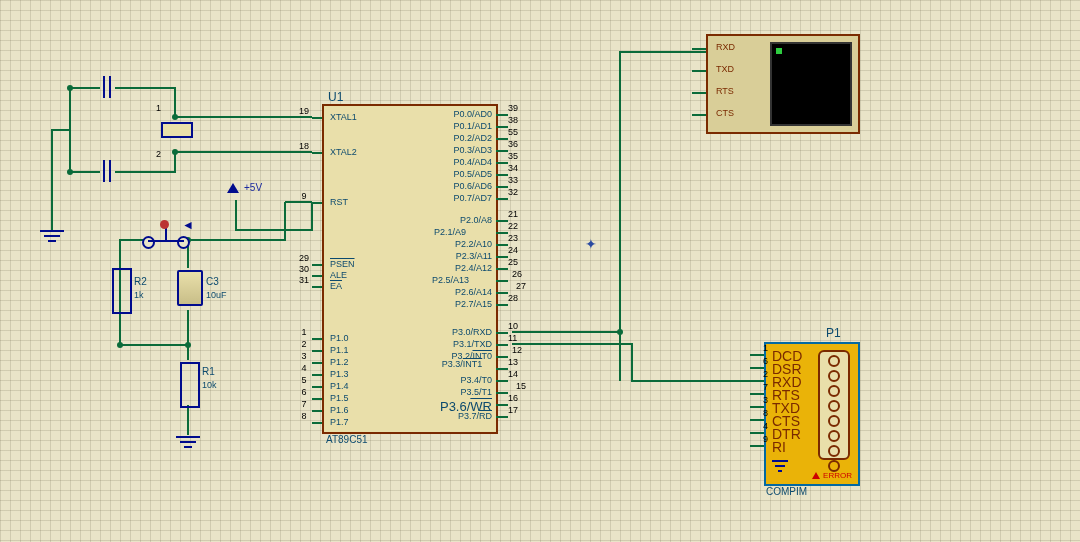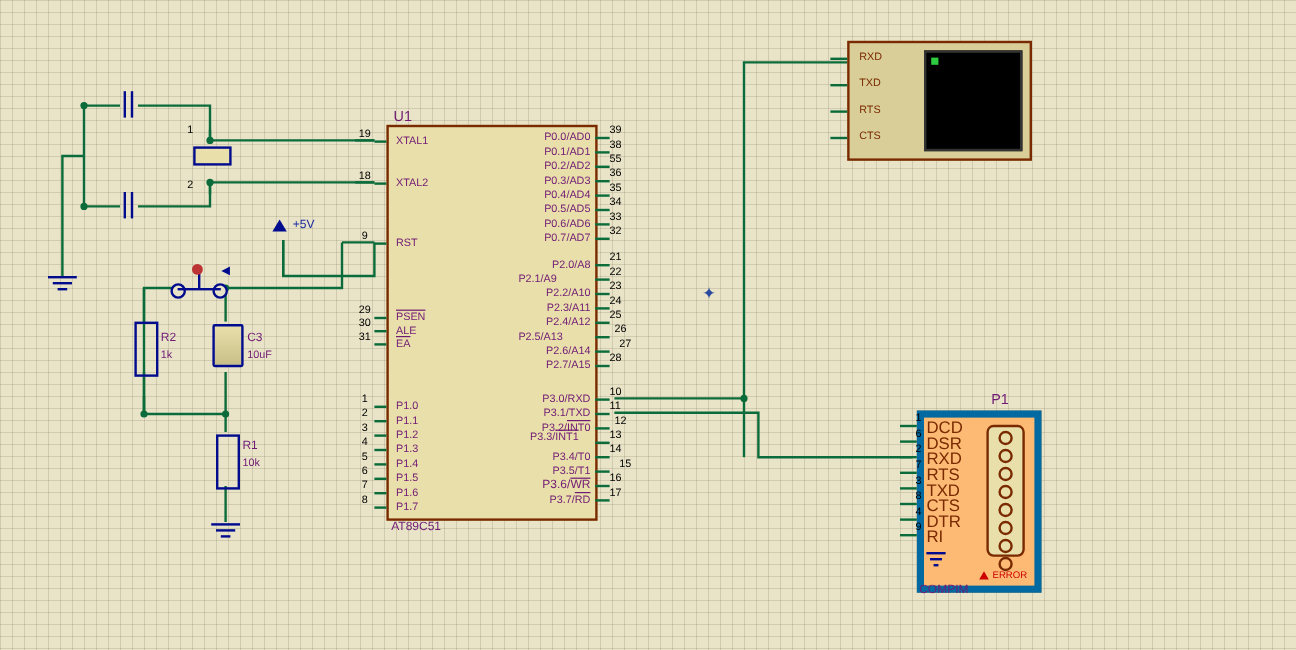--- a/index.html
+++ b/index.html
@@ -12,21 +12,21 @@
   }
   
   .grid{
     position:absolute;inset:0;
     background-image:
       linear-gradient(to right, rgba(120,115,90,.22) 1px, transparent 1px),
       linear-gradient(to bottom, rgba(120,115,90,.22) 1px, transparent 1px);
     background-size:10px 10px;
   }
   .node{position:absolute}
-  .lbl{font-size:10px;color:#701a75;white-space:nowrap}
+  .lbl{font-size:10px;color:#0c4a6e;white-space:nowrap}
   .lbl-blue{font-size:10px;color:#1a2aa0;white-space:nowrap}
   .pnum{font-size:9px;color:#000;text-align:center;line-height:1}
   
   svg.wire{position:absolute;inset:0;width:1080px;height:542px;pointer-events:none}
   svg.wire path{fill:none;stroke:#0b6b3a;stroke-width:2}
   svg.wire circle{fill:#0b6b3a}
   
   .chip{
     position:absolute;
     background:#E9DFAA;
@@ -58,21 +58,21 @@
   .gnd div{border-top:2px solid #000b8d}
   
   .vcc{position:absolute;color:#000b8d;font-size:11px;text-align:center}
   .vcc .tri{width:0;height:0;border-left:6px solid transparent;border-right:6px solid transparent;border-bottom:10px solid #000b8d;margin:0 auto}
   
   .vterm{position:absolute;border:2px solid #7a2a00;background:#d9ce98}
   .vterm .screen{position:absolute;right:6px;top:6px;bottom:6px;width:78px;background:#000;border:2px solid #333}
   .vterm .screen::after{content:"";position:absolute;left:4px;top:4px;width:6px;height:6px;background:#2ecc40}
   .vterm-lbl{position:absolute;font-size:9px;color:#7a2a00}
   
-  .db9{position:absolute;border:6px solid #0369a1;background:#fdba74}
+  .db9{position:absolute;border:2px solid #0369a1;background:#eab308}
   .db9 .shell{position:absolute;right:8px;top:6px;bottom:24px;width:28px;border:2px solid #7a2a00;border-radius:6px;background:#E9DFAA}
   .db9 .shell .pin{width:8px;height:8px;border:2px solid #7a2a00;border-radius:50%;margin:3px auto}
   .db9 .err{position:absolute;right:6px;bottom:4px;font-size:8px;color:#c00;display:flex;align-items:center;gap:3px}
   .db9 .err::before{content:"";width:0;height:0;border-left:4px solid transparent;border-right:4px solid transparent;border-bottom:7px solid #c00}
   .db9-lbl{position:absolute;font-size:14px;color:#7a2a00;text-align:left}
   
   .center{position:absolute;color:#2a4aa0;font-size:14px}
   .overline{text-decoration:overline}
 </style>
 </head>
@@ -195,21 +195,21 @@
 <div class="pnum" style="position:absolute;left:508px;top:176px;width:18px;text-align:left">33</div>
 <div class="lbl" style="position:absolute;left:432px;top:181px;width:60px;text-align:right;font-size:9px">P0.6/AD6</div>
 <div class="pintick" style="left: 496px; top: 198px; width: 12px;"></div>
 <div class="pnum" style="position:absolute;left:508px;top:188px;width:18px;text-align:left">32</div>
 <div class="lbl" style="position:absolute;left:432px;top:193px;width:60px;text-align:right;font-size:9px">P0.7/AD7</div>
 <div class="pintick" style="left: 496px; top: 220px; width: 12px;"></div>
 <div class="pnum" style="position:absolute;left:508px;top:210px;width:18px;text-align:left">21</div>
 <div class="lbl" style="position:absolute;left:432px;top:215px;width:60px;text-align:right;font-size:9px">P2.0/A8</div>
 <div class="pintick" style="left: 496px; top: 232px; width: 12px;"></div>
 <div class="pnum" style="position:absolute;left:508px;top:222px;width:18px;text-align:left">22</div>
-<div class="lbl" style="position:absolute;left:432px;top:227px;width:60px;text-align:left;font-size:9px">P2.1/A9</div>
+<div class="lbl" style="position:absolute;left:420px;top:227px;width:60px;text-align:center;font-size:9px">P2.1/A9</div>
 <div class="pintick" style="left: 496px; top: 244px; width: 12px;"></div>
 <div class="pnum" style="position:absolute;left:508px;top:234px;width:18px;text-align:left">23</div>
 <div class="lbl" style="position:absolute;left:432px;top:239px;width:60px;text-align:right;font-size:9px">P2.2/A10</div>
 <div class="pintick" style="left: 496px; top: 256px; width: 12px;"></div>
 <div class="pnum" style="position:absolute;left:508px;top:246px;width:18px;text-align:left">24</div>
 <div class="lbl" style="position:absolute;left:432px;top:251px;width:60px;text-align:right;font-size:9px">P2.3/A11</div>
 <div class="pintick" style="left: 496px; top: 268px; width: 12px;"></div>
 <div class="pnum" style="position:absolute;left:508px;top:258px;width:18px;text-align:left">25</div>
 <div class="lbl" style="position:absolute;left:432px;top:263px;width:60px;text-align:right;font-size:9px">P2.4/A12</div>
 <div class="pintick" style="left: 496px; top: 280px; width: 12px;"></div>
@@ -234,21 +234,21 @@
 <div class="pnum" style="position:absolute;left:508px;top:358px;width:18px;text-align:left">13</div>
 <div class="lbl" style="position:absolute;left:432px;top:359px;width:60px;text-align:center;font-size:9px">P3.3/<span class="overline">INT1</span></div>
 <div class="pintick" style="left: 496px; top: 380px; width: 12px;"></div>
 <div class="pnum" style="position:absolute;left:508px;top:370px;width:18px;text-align:left">14</div>
 <div class="lbl" style="position:absolute;left:432px;top:375px;width:60px;text-align:right;font-size:9px">P3.4/T0</div>
 <div class="pintick" style="left: 496px; top: 392px; width: 12px;"></div>
 <div class="pnum" style="position:absolute;left:508px;top:382px;width:18px;text-align:right">15</div>
 <div class="lbl" style="position:absolute;left:432px;top:387px;width:60px;text-align:right;font-size:9px">P3.5/T1</div>
 <div class="pintick" style="left: 496px; top: 404px; width: 12px;"></div>
 <div class="pnum" style="position:absolute;left:508px;top:394px;width:18px;text-align:left">16</div>
-<div class="lbl" style="position:absolute;left:432px;top:399px;width:60px;text-align:right;font-size:10px">P3.6/<span class="overline">WR</span></div>
+<div class="lbl" style="position:absolute;left:432px;top:399px;width:60px;text-align:right;font-size:13px">P3.6/<span class="overline">WR</span></div>
 <div class="pintick" style="left: 496px; top: 416px; width: 12px;"></div>
 <div class="pnum" style="position:absolute;left:508px;top:406px;width:18px;text-align:left">17</div>
 <div class="lbl" style="position:absolute;left:432px;top:411px;width:60px;text-align:right;font-size:9px">P3.7/<span class="overline">RD</span></div>
 
 <div class="capplates" style="left:96px;top:80px;transform:rotate(90deg)"></div>
 <div class="capplates" style="left:96px;top:164px;transform:rotate(90deg)"></div>
 
 <div class="xtal" style="left:161px;top:122px">
   <div class="body"></div>
 </div>

